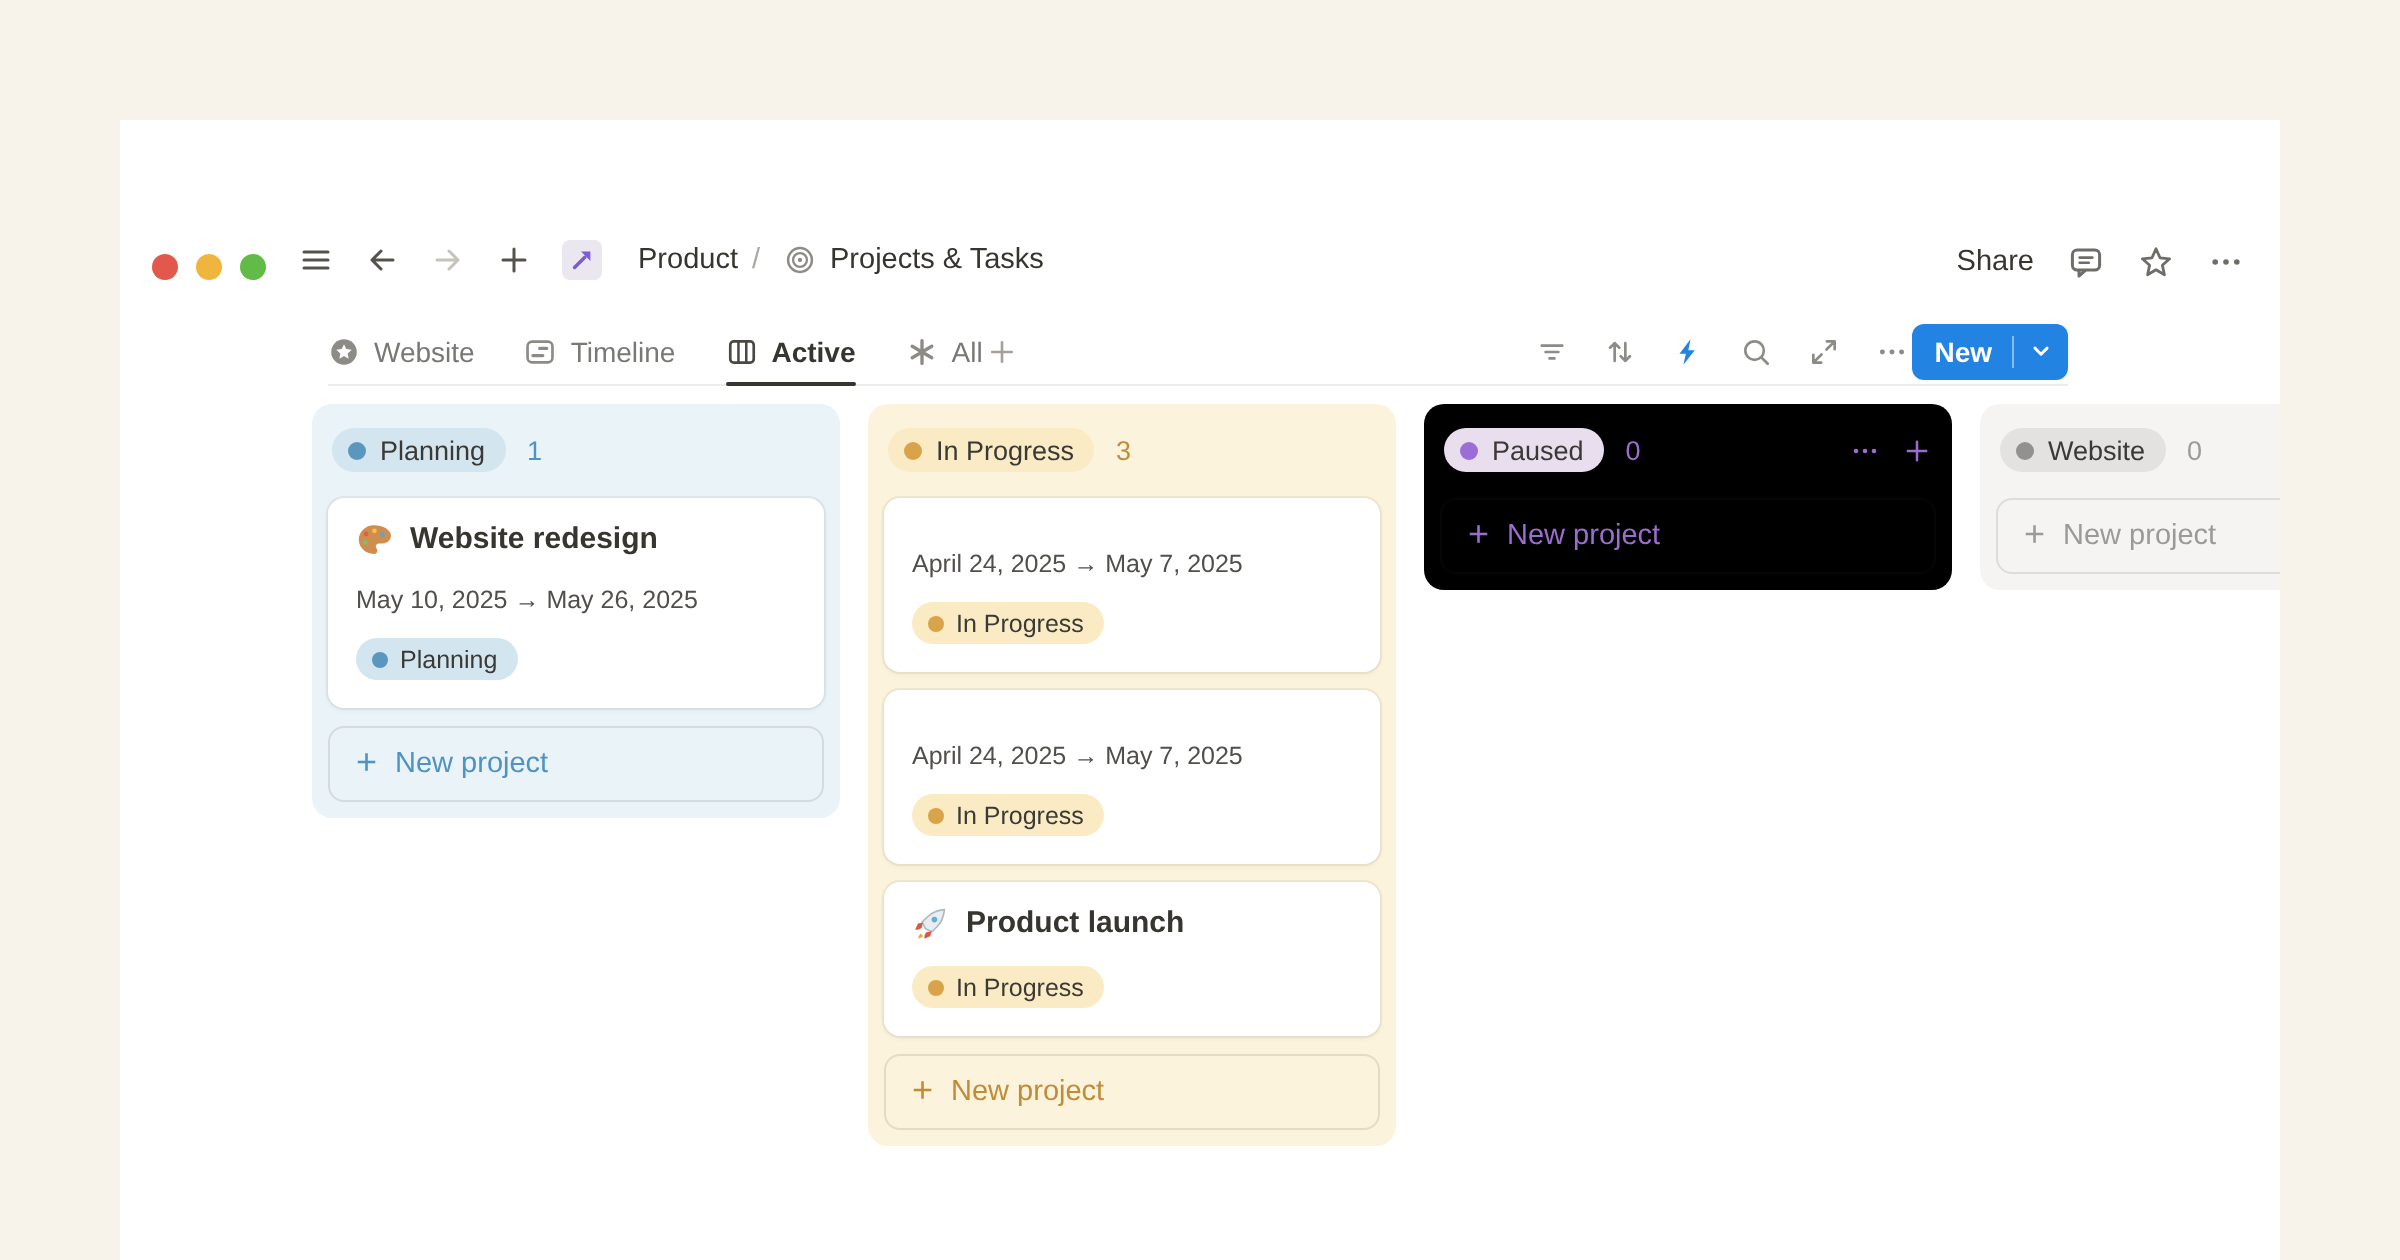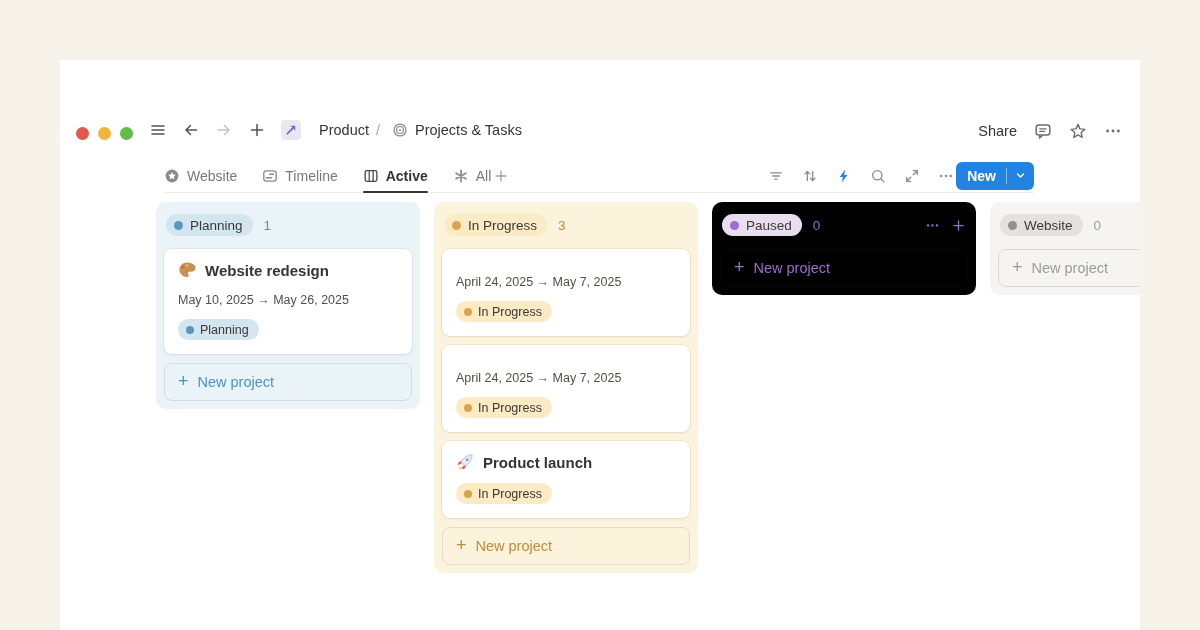--- a/index.html
+++ b/index.html
@@ -65,21 +65,21 @@
   .col-header { display:flex; align-items:center; padding:4px 2px 0 2px; margin-bottom:13px; }
   .pill { display:inline-flex; align-items:center; gap:7px; height:22px; padding:0 10px 0 8px;
           border-radius:11px; font-size:13.5px; font-weight:500; color:#3B3935; }
   .pill .dot { width:9px; height:9px; border-radius:50%; }
   .count { margin-left:11px; font-size:13.5px; font-weight:500; }
   .col-controls { margin-left:auto; display:flex; align-items:center; gap:11px; }
   .col-controls .icon { cursor:pointer; }
   .col-controls svg { width:15px; height:15px; }
   .card { background:#fff; border-radius:8px; padding:12px 14px 14px 14px; margin-bottom:9px;
           box-shadow:0 0 0 1px rgba(15,15,15,.05), 0 1px 3px rgba(15,15,15,.06); cursor:pointer; }
-  .card-title-row { display:flex; align-items:center; gap:9px; }
+  .card-title-row { display:flex; align-items:flex-start; gap:9px; }
   .card-title-row .icon svg { width:18px; height:18px; }
   .card-title { font-size:15px; font-weight:600; color:#37352F; }
   .card-date { margin-top:14px; font-size:12.5px; color:#514F4A; }
   .badge { margin-top:12px; display:inline-flex; align-items:center; gap:6px; height:21px;
            padding:0 10px 0 8px; border-radius:11px; font-size:12.5px; color:#3B3935; }
   .badge .dot { width:8px; height:8px; border-radius:50%; }
   .new-project { display:flex; align-items:center; gap:9px; height:38px; border-radius:8px;
                  border:1px solid rgba(55,53,47,.12); padding:0 13px; font-size:14.5px;
                  font-weight:500; cursor:pointer; }
   .new-project .plus-glyph { font-size:18px; font-weight:400; line-height:1; margin-top:-2px; }

